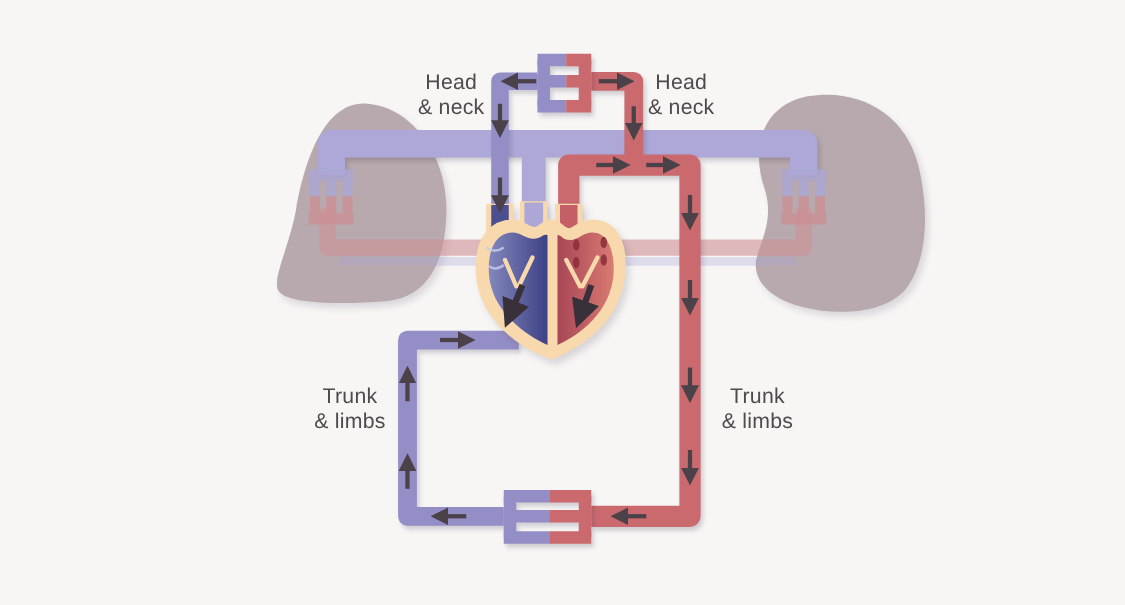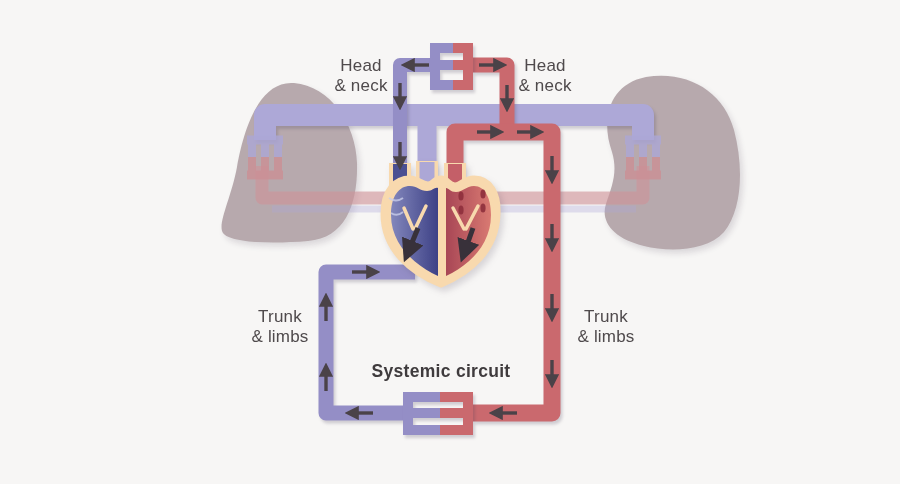--- a/index.html
+++ b/index.html
@@ -171,16 +171,13 @@
     <span>&amp; neck</span>
   </div>
   <div class="label" style="left:220px;top:307px;width:120px;">
     <span>Trunk</span>
     <span>&amp; limbs</span>
   </div>
   <div class="label" style="left:546px;top:307px;width:120px;">
     <span>Trunk</span>
     <span>&amp; limbs</span>
   </div>
-  <div class="label title-label" style="left:351px;top:361px;width:180px;">
-    <span>Systemic circuit</span>
-  </div>
 </div>
 
 </body></html>

